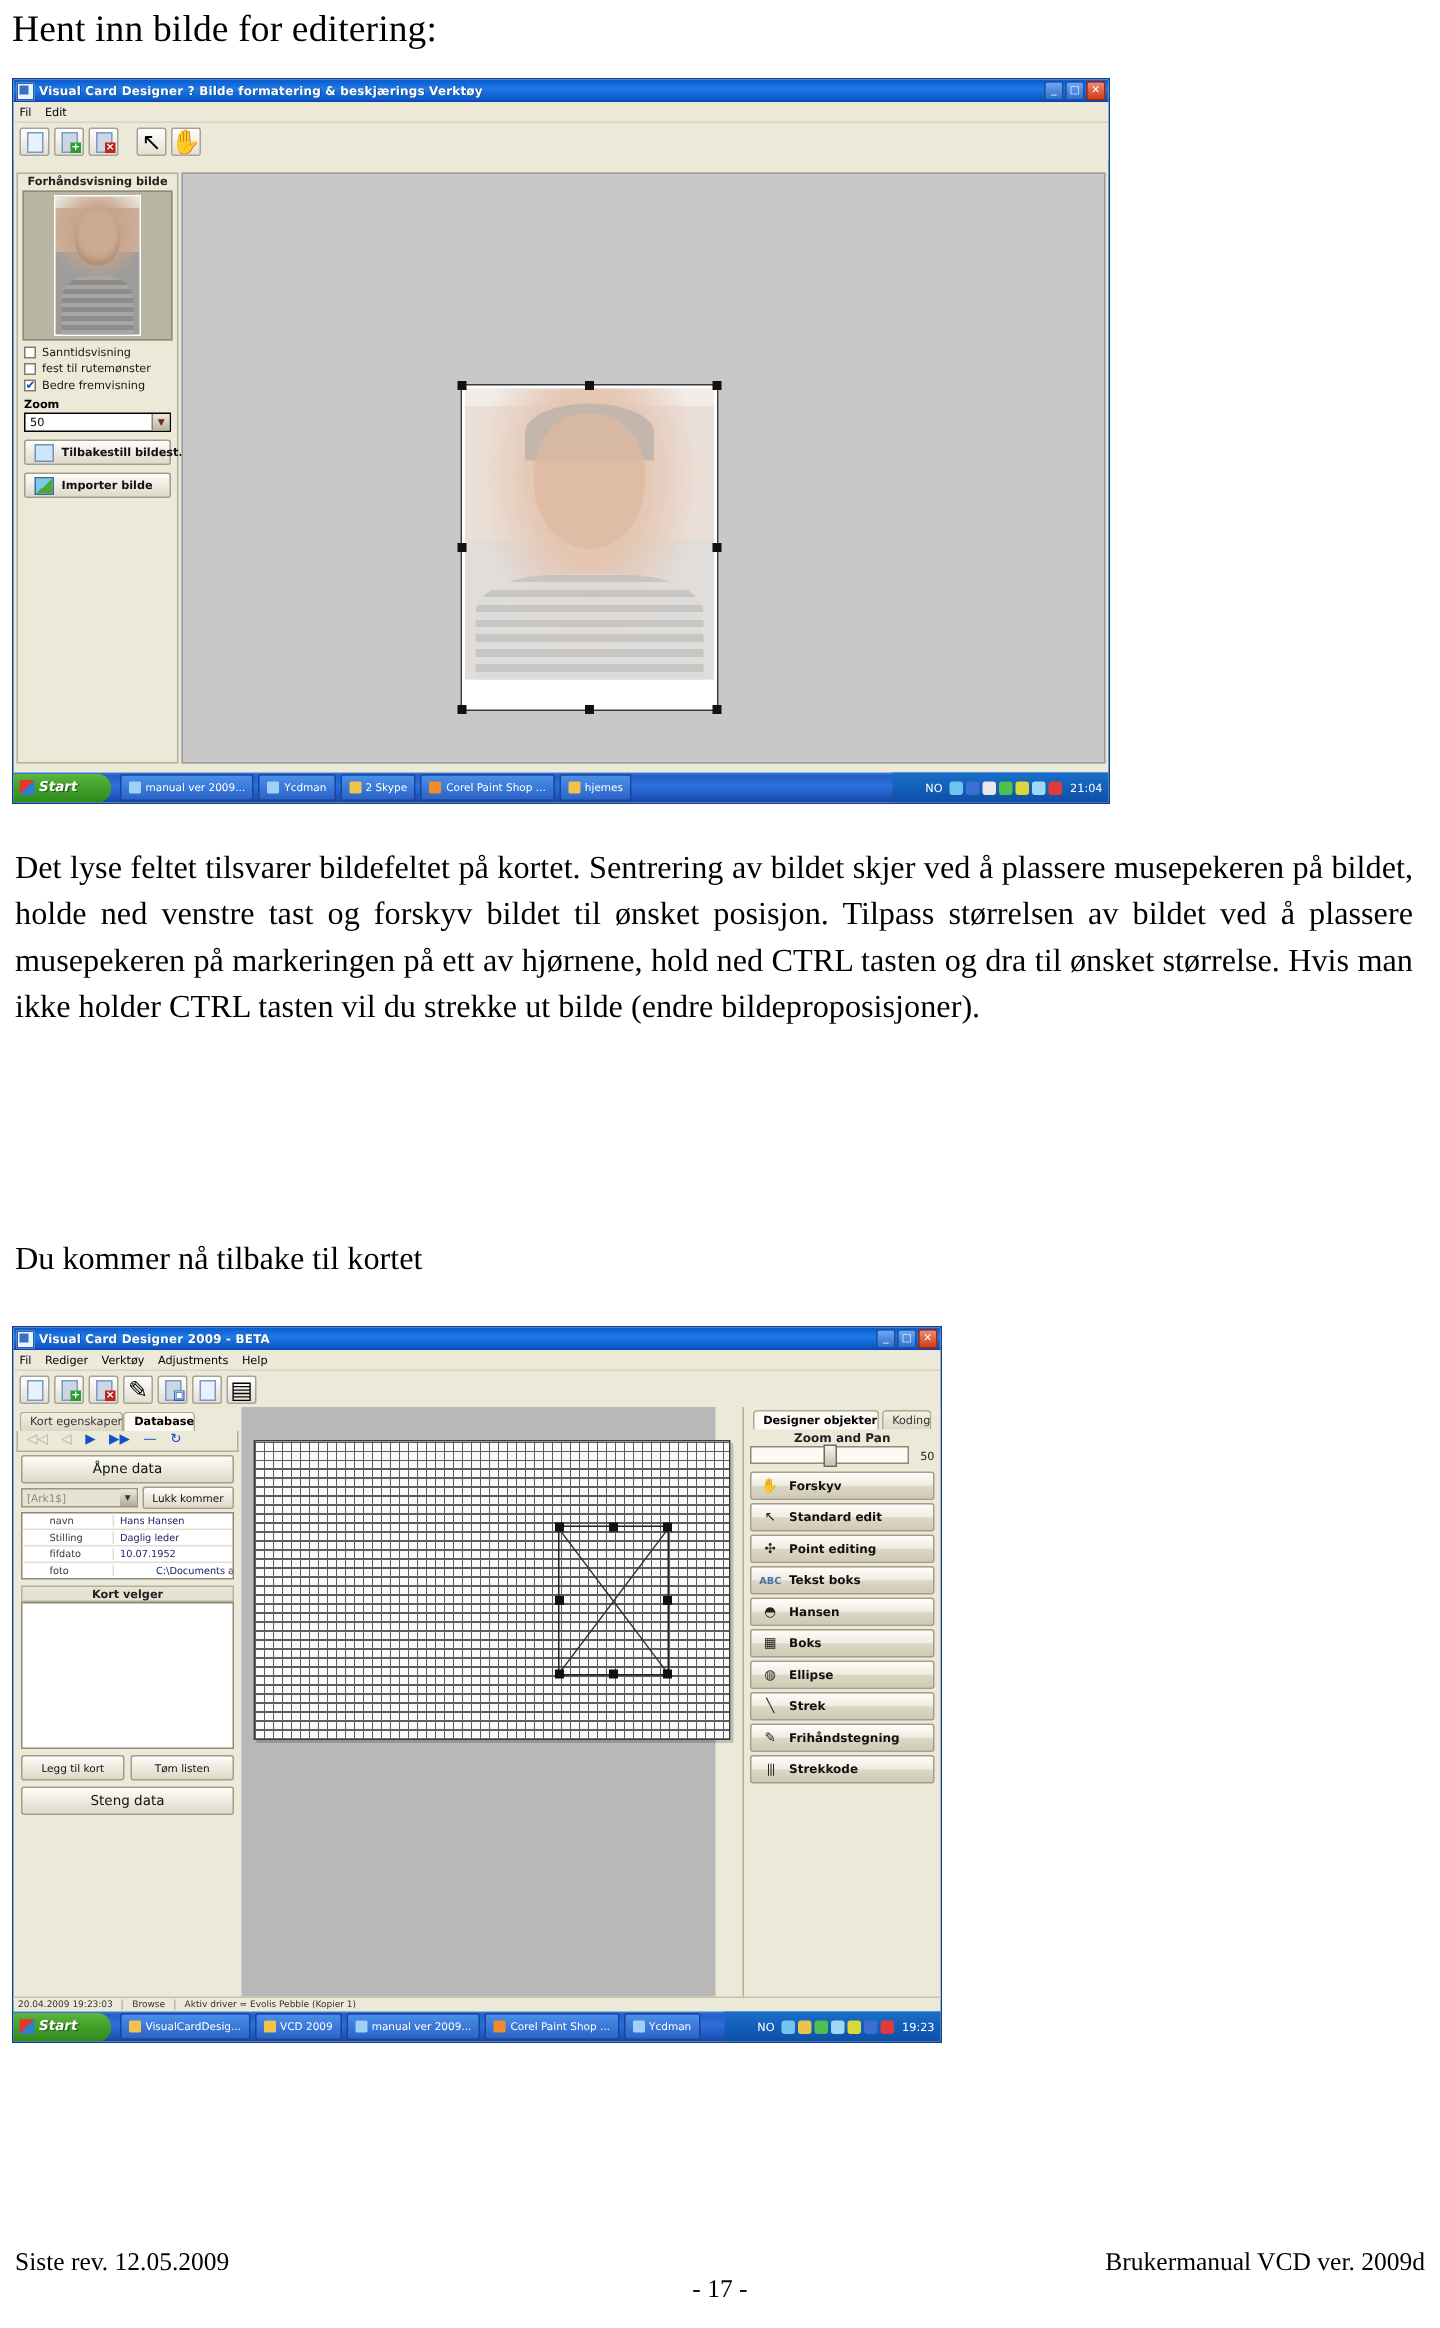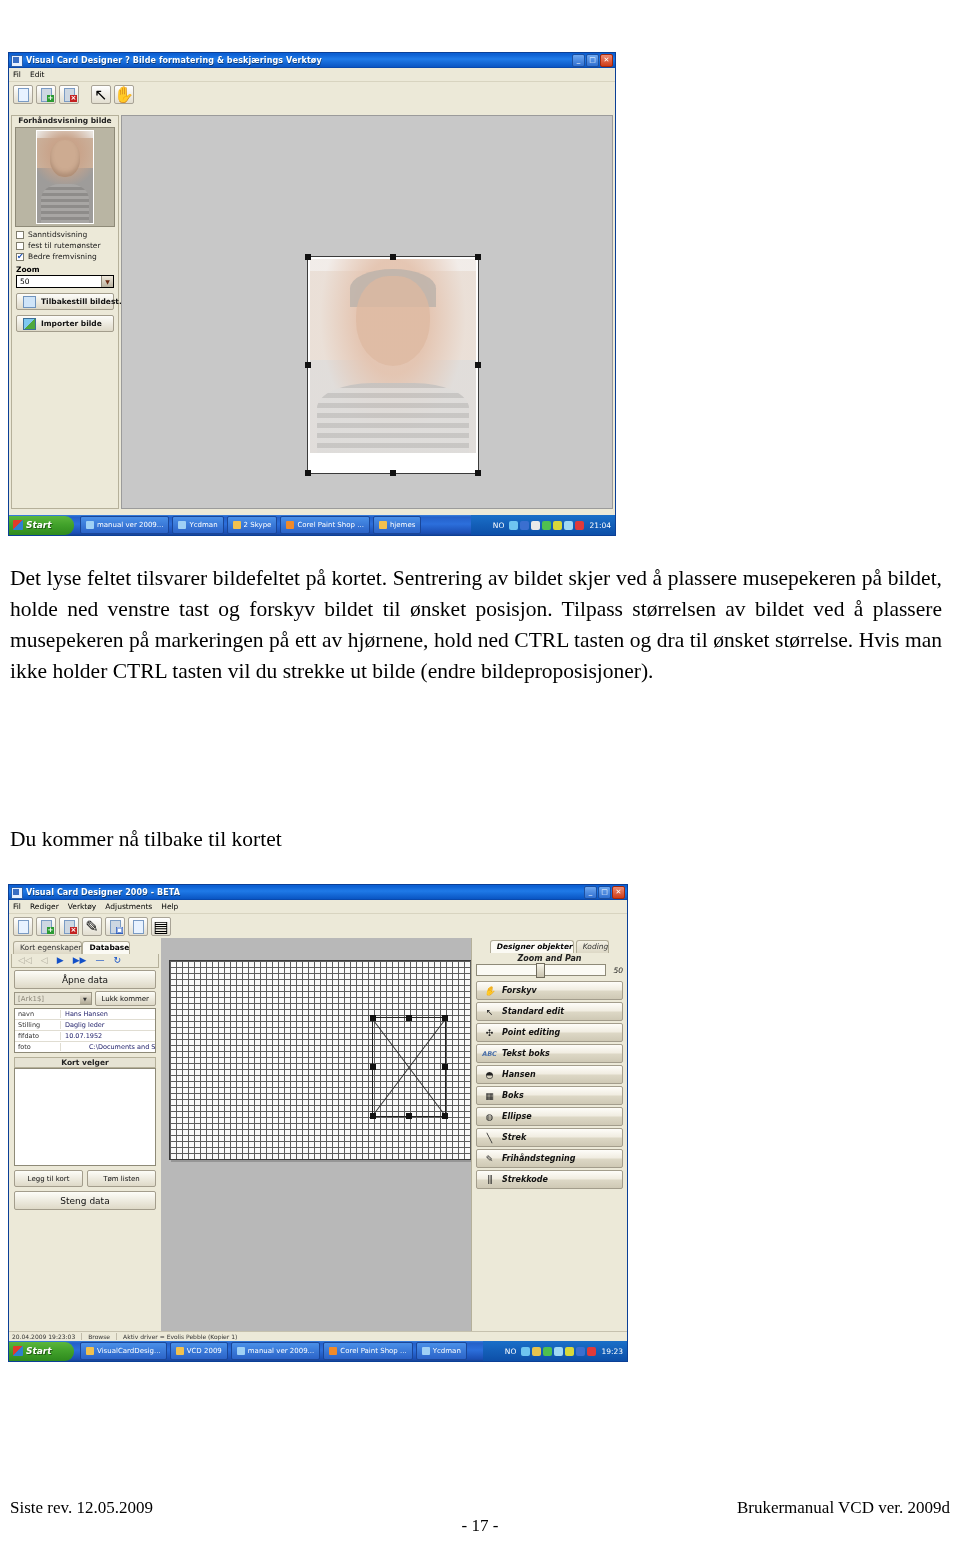--- a/index.html
+++ b/index.html
@@ -269,21 +269,21 @@
     white-space: nowrap;
   }
   .tray .tlang {
     color: #fff;
     font-size: 7.5px;
     margin-right: 3px;
     margin-left: 18px;
   }
 
   
-  #shot1 { left: 8px; top: 52px; width: 608px; height: 484px; }
+  #shot1 { left: 8px; top: 52px; width: 732px; height: 484px; }
   #shot1 .leftpanel {
     position: absolute;
     left: 2px; top: 62px;
     width: 108px; bottom: 26px;
     background: #ece9d8;
     border: 1px solid #b5b09a;
     box-sizing: border-box;
   }
   .prev-frame {
     margin: 2px 3px;
@@ -573,21 +573,21 @@
   }
   .dbtable .row {
     display: flex;
     border-bottom: 1px solid #e0ddd2;
     height: 10px;
     align-items: center;
   }
   .dbtable .row:last-child { border-bottom: none; gap: 24px; }
   .dbtable .k {
     width: 42px;
-    padding-left: 3px;
+    padding-left: 18px;
     color: #333;
     border-right: 1px solid #e0ddd2;
     flex: 0 0 auto;
     white-space: nowrap;
     overflow: hidden;
   }
   .dbtable .v {
     padding-left: 4px;
     color: #1a1a66;
     white-space: nowrap;
@@ -646,25 +646,24 @@
     width: 100%; height: 1px;
     background: #333;
     transform-origin: center;
   }
   .imgplaceholder .x1 { transform: rotate(53deg) scaleX(1.66); }
   .imgplaceholder .x2 { transform: rotate(-53deg) scaleX(1.66); }
 
   #shot2 .rightpanel {
     position: absolute;
     right: 0; top: 0;
-    width: 156px; bottom: 0;
+    width: 132px; bottom: 0;
     background: #ece9d8;
     border-left: 1px solid #b5b09a;
     box-sizing: border-box;
-    font-style: italic;
   }
   .rt-tabs {
     display: flex;
     align-items: flex-end;
     justify-content: center;
     gap: 2px;
     padding-top: 2px;
   }
   .zoomlabel {
     text-align: center;
@@ -741,20 +740,21 @@
     font-size: 6px;
     color: #333;
   }
   .statusbar .sep { width: 1px; height: 7px; background: #c0bbaa; }
 </style>
 </head>
 <body>
 
 <div class="page">
 
+  <div class="doc-heading">Hent inn bilde for editering:</div>
 
   <div class="winapp" id="shot1">
     <div class="titlebar">
       <div class="ticon"></div>
       <div class="ttext">Visual Card Designer ? Bilde formatering &amp; beskjærings Verktøy</div>
       <div class="winbtns">
         <div class="winbtn">_</div>
         <div class="winbtn">□</div>
         <div class="winbtn close">✕</div>
       </div>

